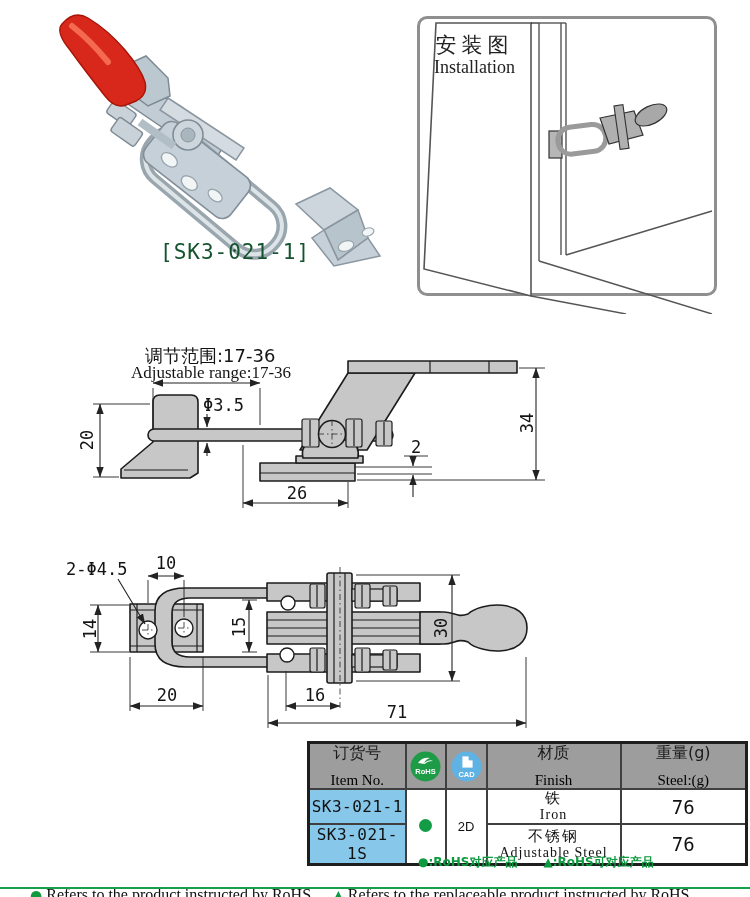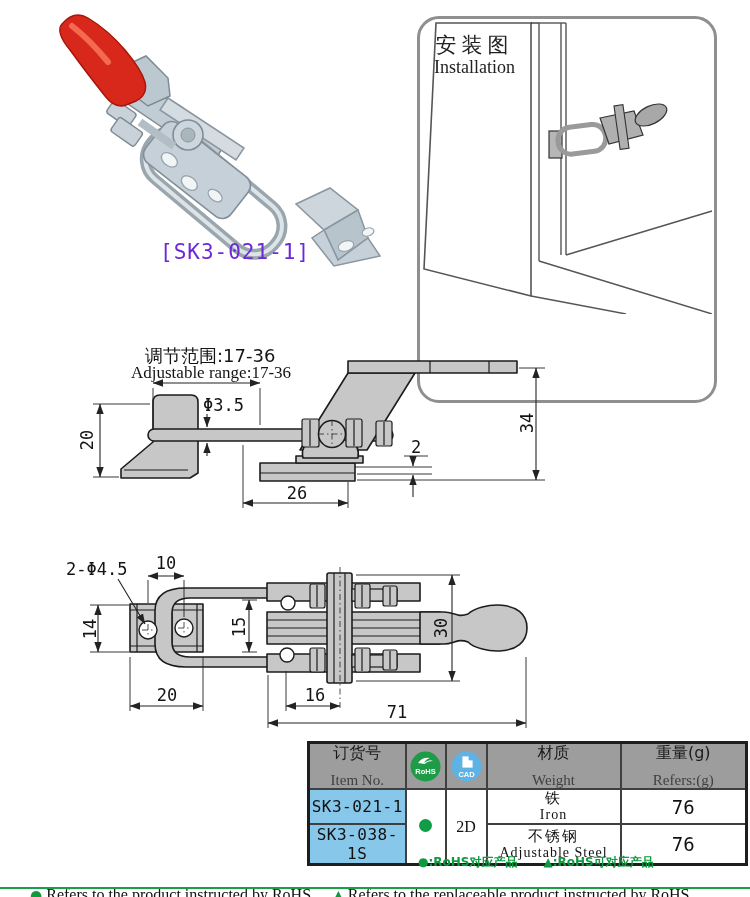--- a/index.html
+++ b/index.html
@@ -6,27 +6,27 @@
   html,body { background:#fff; }
   #page {
     position:relative; width:750px; height:897px; background:#fff;
     font-family:"Liberation Sans", sans-serif; color:#111; overflow:hidden;
   }
   .abs { position:absolute; }
 
   
   #photo-label {
     left:160px; top:240px; font-family:"DejaVu Sans Mono", monospace;
-    font-size:21px; letter-spacing:1px; color:#6d28d9;
+    font-size:21px; letter-spacing:1px; color:#14532d;
   }
 
   
   #install-box {
-    left:417px; top:16px; width:300px; height:387px;
-    border:3px solid #8f8f8f; border-radius:22px; background:#fff;
+    left:417px; top:16px; width:300px; height:280px;
+    border:3px solid #8f8f8f; border-radius:10px; background:#fff;
   }
   #install-titles { position:absolute; left:14px; top:12px; text-align:center; z-index:3; }
   #install-zh { font-size:21px; letter-spacing:5px; color:#222; font-family:"DejaVu Sans", sans-serif; }
   #install-en { font-size:18px; font-family:"Liberation Serif", serif; color:#222; margin-top:-2px;text-align:right; }
   #install-svg { position:absolute; left:0; top:0; }
 
   
   #side-view { left:55px; top:335px; }
   #top-view  { left:40px; top:545px; }
   .part { fill:#c7c7c7; stroke:#1c1c1c; stroke-width:1.6; stroke-linejoin:round; }
@@ -44,26 +44,26 @@
   #spec-table { left:307px; top:741px; border-collapse:collapse; table-layout:fixed; }
   #spec-table td, #spec-table th {
     border:2px solid #3f3f3f; text-align:center; vertical-align:middle; padding:0;
   }
   #spec-table { border:3px solid #1e1e1e; }
   #spec-table th { background:#9d9d9d; font-weight:normal; }
   .col-item { width:97px; } .col-rohs { width:40px; } .col-cad { width:41px; }
   .col-finish { width:134px; } .col-weight { width:126px; }
   .hrow { height:40px; } .r1 { height:35px; } .r2 { height:34px; }
   .th-zh { font-size:16px; font-family:"DejaVu Sans", sans-serif; color:#1a1a1a; line-height:18px; }
-  .th-en { font-size:15px; font-family:"Liberation Serif", serif; color:#404040; line-height:16px;margin-top:10px; }
+  .th-en { font-size:15px; font-family:"Liberation Serif", serif; color:#000000; line-height:16px;margin-top:10px; }
   .cell-item { background:#86c7ea; font-family:"DejaVu Sans Mono", monospace; font-size:16px; letter-spacing:0.5px;margin-left:45px; }
   .cell-finish-zh { font-size:15px; font-family:"DejaVu Sans", sans-serif; line-height:17px; letter-spacing:2px; }
   .cell-finish-en { font-size:14px; font-family:"Liberation Serif", serif; line-height:16px; letter-spacing:1px; }
   .cell-weight { font-family:"DejaVu Sans Mono", monospace; font-size:19px; }
-  .cell-cadval { font-family:Liberation Serif, serif; font-size:16px;margin-top:45px; }
+  .cell-cadval { font-family:Liberation Sans, sans-serif; font-size:13px;margin-top:45px; }
   .dot { display:inline-block; width:13px; height:13px; border-radius:50%; background:#129c45; }
   .hicon { display:inline-block; width:31px; height:31px; border-radius:50%; position:relative; vertical-align:middle;text-decoration:underline; }
   .hicon svg { position:absolute; left:0; top:0; }
 
   
   #legend { left:418px; top:854px; font-size:12px; color:#0f9a40; white-space:nowrap;
             font-family:"DejaVu Sans", sans-serif; font-weight:bold; }
   #legend .gap { display:inline-block; width:26px; }
   #footer { left:30px; top:886px; font-size:16px; font-family:"Liberation Serif", serif; color:#101010; white-space:nowrap; }
   #footer .mark { color:#0f9a40; font-family:"DejaVu Sans", sans-serif; font-size:14px; }
@@ -337,39 +337,39 @@
         <span class="hicon">
           <svg width="31" height="31" viewBox="0 0 31 31">
             <circle cx="15.5" cy="15.5" r="15" fill="#5fb3e4"></circle>
             <path d="M11,5 L18,5 L22,9 L22,17 L11,17 Z M18,5 L18,9 L22,9" fill="#fff" stroke="#5fb3e4" stroke-width="0.8"></path>
             <text x="15.5" y="26" text-anchor="middle" font-size="7.5" font-weight="bold" fill="#fff" font-family="Liberation Sans, sans-serif">CAD</text>
           </svg>
         </span>
       </th>
       <th>
         <div class="th-zh">材质</div>
-        <div class="th-en">Weight</div>
+        <div class="th-en">Finish</div>
       </th>
       <th>
         <div class="th-zh">重量(g)</div>
-        <div class="th-en">Refers:(g)</div>
+        <div class="th-en">Steel:(g)</div>
       </th>
     </tr>
     <tr class="r1">
       <td class="cell-item">SK3-021-1</td>
       <td rowspan="2"><span class="dot"></span></td>
       <td rowspan="2" class="cell-cadval">2D</td>
       <td>
         <div class="cell-finish-zh">铁</div>
         <div class="cell-finish-en">Iron</div>
       </td>
       <td class="cell-weight">76</td>
     </tr>
     <tr class="r2">
-      <td class="cell-item">SK3-038-1S</td>
+      <td class="cell-item">SK3-021-1S</td>
       <td>
         <div class="cell-finish-zh">不锈钢</div>
         <div class="cell-finish-en">Adjustable Steel</div>
       </td>
       <td class="cell-weight">76</td>
     </tr>
   </tbody>
     </table>
 
   <div class="abs" id="legend">

